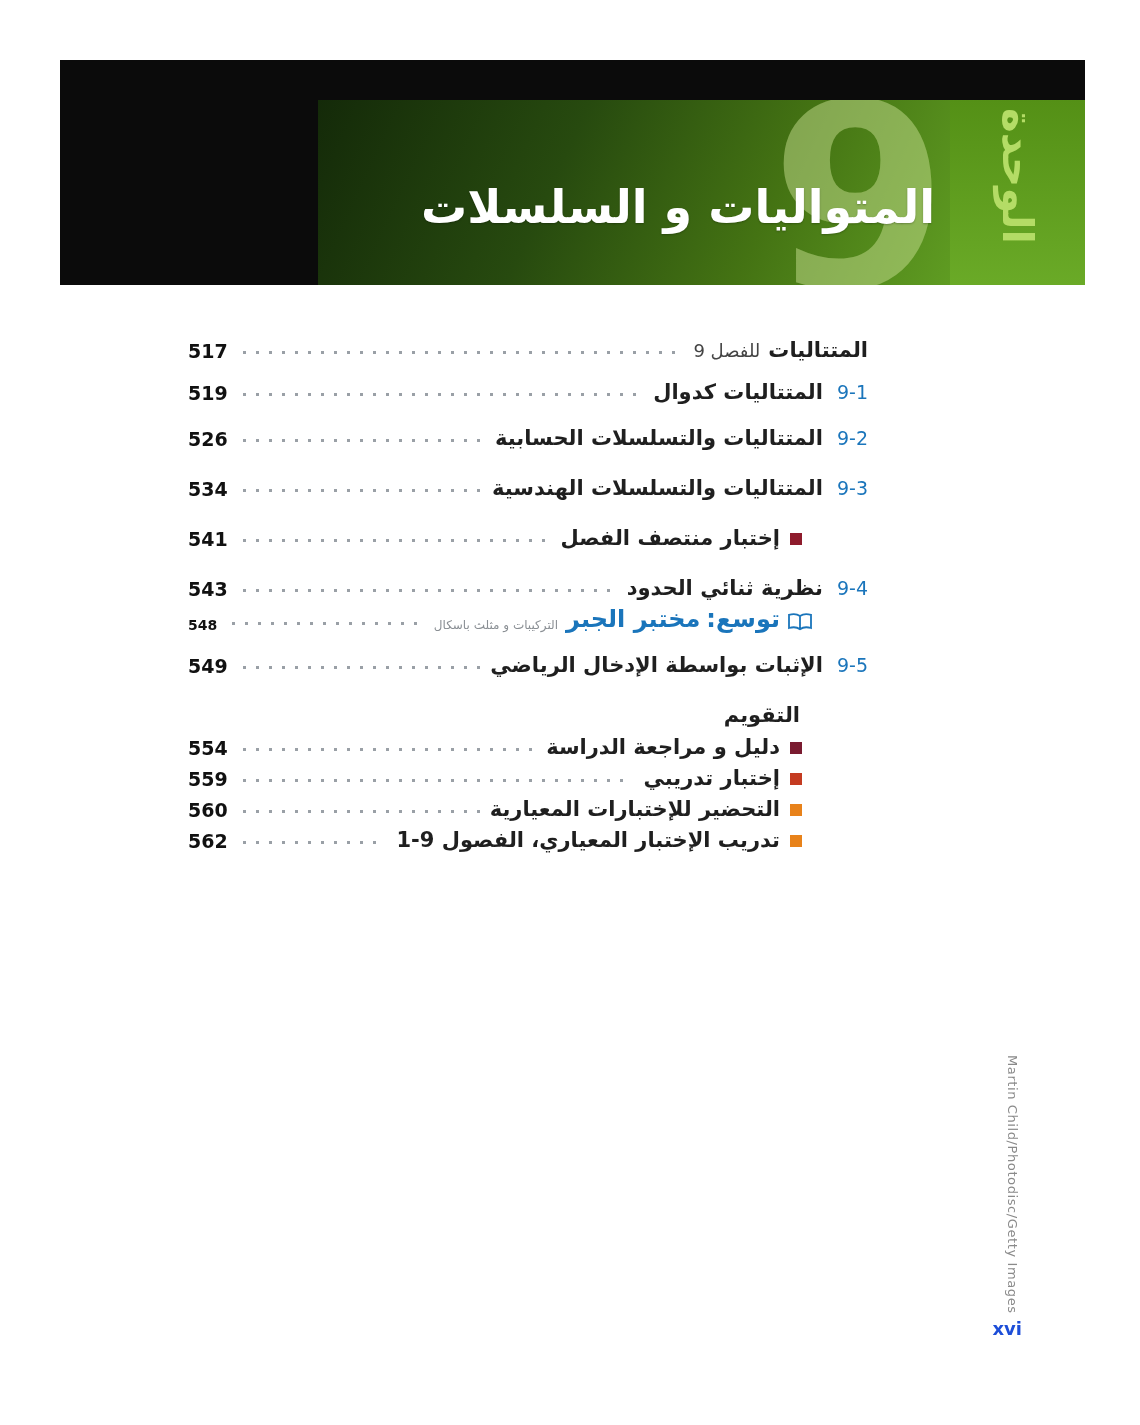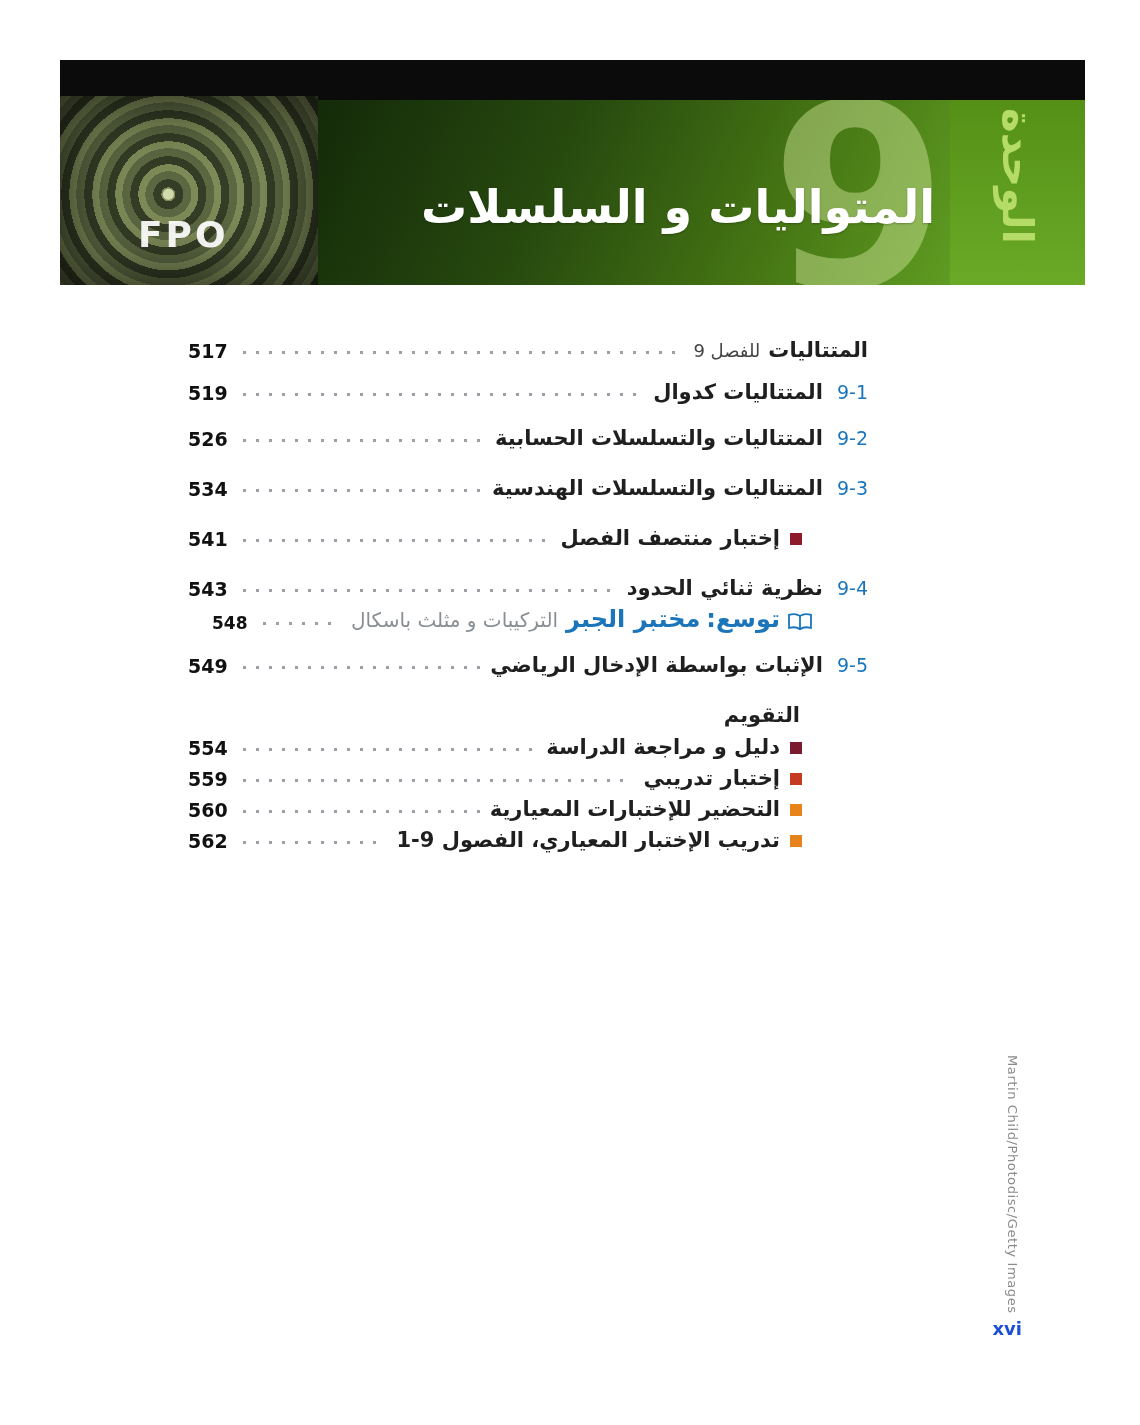--- a/index.html
+++ b/index.html
@@ -30,54 +30,51 @@
     letter-spacing:2px;}
 
   
   .toc{position:absolute;right:272px;top:338px;width:680px;direction:rtl;color:#1f1f1f;}
   .row{display:flex;align-items:flex-end;}
   .t{font-size:21px;font-weight:700;color:#1f1f1f;white-space:nowrap;}
   .t-bold{font-size:21px;font-weight:700;color:#1f1f1f;}
   .t-rest{font-size:18px;font-weight:400;color:#444;margin-right:8px;padding-bottom:1px;}
   .num{font-size:19px;font-weight:400;color:#1a75bb;margin-left:14px;direction:ltr;padding-bottom:1px;}
   .pg{font-size:19px;font-weight:700;color:#111;direction:ltr;}
-  .pg-sm{font-size:17px;margin-left:24px;}
+  .pg-sm{font-size:14px;}
   .leader{flex:1;height:18px;margin:0 10px;
     background-image:radial-gradient(circle,#9aa0a6 1.7px,transparent 1.9px);
     background-size:13px 13px;background-repeat:repeat-x;background-position:left bottom 3px;}
   .bullet{width:12px;height:12px;display:inline-block;margin-left:10px;margin-bottom:5px;background:#8e1f2f;}
   .indent{padding-right:66px;}
   .indent2{padding-right:56px;}
   .r-heading{padding-right:68px;margin-top:4px;margin-bottom:8px;}
   .mb-a{margin-bottom:18px;}
   .mb-b{margin-bottom:22px;}
   .mb-c{margin-bottom:26px;}
   .mb-d{margin-bottom:5px;}
   .mb-e{margin-bottom:20px;}
   .mb-f{margin-bottom:7px;}
   .exp-prefix,.exp-lab{font-size:24px;font-weight:700;color:#1a75bb;white-space:nowrap;}
   .exp-prefix{margin-left:6px;}
   .exp-lab{margin-left:8px;}
-  .exp-rest{font-size:20px;font-weight:400;color:#8a8f94;white-space:nowrap;padding-bottom:1px;}
+  .exp-rest{font-size:12px;font-weight:400;color:#8a8f94;white-space:nowrap;padding-bottom:1px;}
   .book-icon{margin-left:8px;margin-bottom:2px;display:inline-flex;}
 
   
   .credit{position:absolute;right:120px;top:1055px;writing-mode:vertical-rl;font-size:13px;
     color:#8a8a8a;letter-spacing:0.6px;}
   .pagenum{position:absolute;right:118px;top:1318px;font-size:18px;font-weight:700;color:#1d4ed8;}
 </style>
 </head>
 <body>
 
 <div class="page">
 
   <div class="banner">
-    <div class="photo">
-      <span class="fpo">FPO</span>
-    </div>
     <div class="band">
       <div class="bignum">9</div>
       <div class="banner-title">المتواليات و السلسلات</div>
     </div>
     <div class="unitblock">
       <span class="unitlabel">الوحدة</span>
     </div>
   </div>
 
   <div class="toc">

